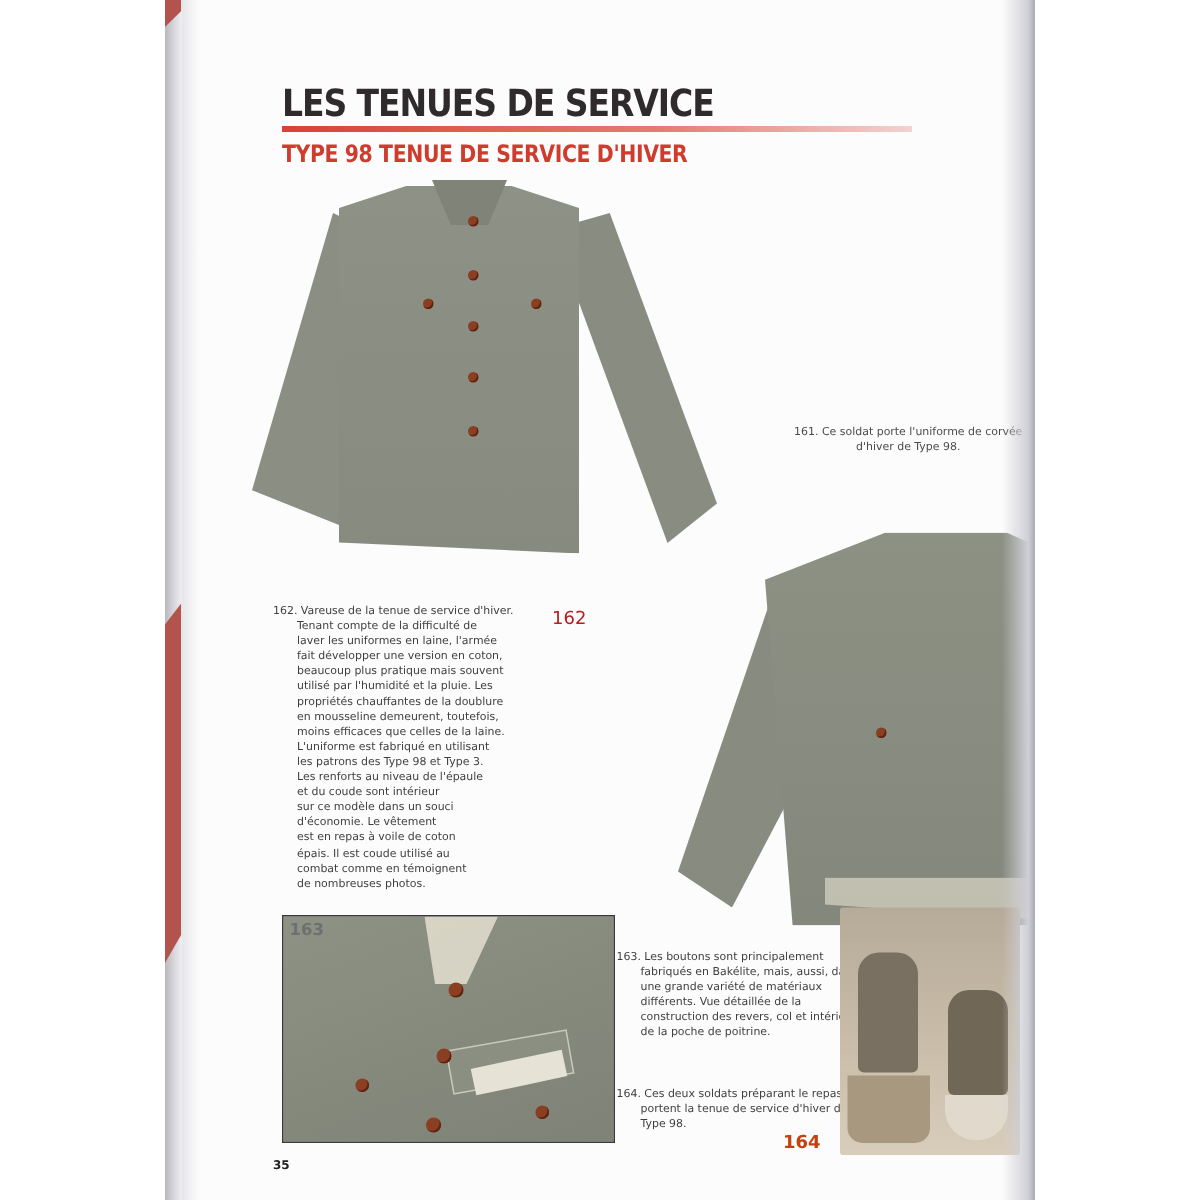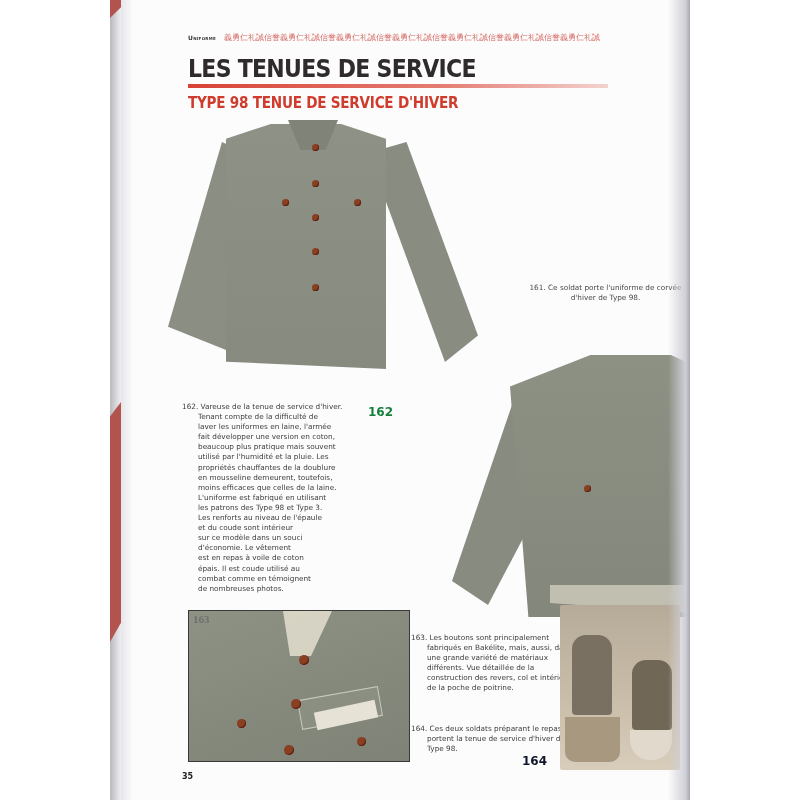--- a/index.html
+++ b/index.html
@@ -37,58 +37,54 @@
   .jf-sleeve-r{position:absolute;left:200px;top:18px;width:110px;height:220px;background:#898d81;clip-path:polygon(0 5%,35% 0,100% 88%,70% 100%);}
   .jf-collar{position:absolute;left:120px;top:-4px;width:50px;height:30px;background:#7f8378;clip-path:polygon(0 0,100% 0,75% 100%,25% 100%);}
   .button{position:absolute;width:7px;height:7px;border-radius:50%;background:#8a3e22;box-shadow:inset -1px -1px 0 #5d2310;}
 
   
   .jacket-back{position:absolute;left:340px;top:345px;width:340px;height:275px;}
   .jb-body{position:absolute;left:60px;top:10px;width:230px;height:262px;background:linear-gradient(180deg,#8d9184,#84887c);clip-path:polygon(35% 0,70% 0,95% 10%,100% 100%,8% 100%,0 12%);}
   .jb-sleeve-l{position:absolute;left:2px;top:60px;width:120px;height:200px;background:#878b80;clip-path:polygon(50% 0,100% 20%,30% 100%,0 88%);}
   .jb-lining{position:absolute;left:100px;top:240px;width:170px;height:30px;background:#d9d6c6;clip-path:polygon(0 0,100% 0,100% 100%,0 60%);opacity:0.7;}
 
-  .fig-162{position:absolute;left:258px;top:405px;font-weight:bold;font-size:12px;color:#15803d;}
+  .fig-162{position:absolute;left:258px;top:405px;font-weight:normal;font-size:12px;color:#b91c1c;}
 
   .cap162{position:absolute;left:72px;top:402px;width:190px;font-size:7.3px;line-height:10.1px;color:#3e3e3e;}
   .hang{padding-left:16px;text-indent:-16px;}
 
   
-  .photo163{position:absolute;left:78px;top:610px;width:220px;height:150px;background:linear-gradient(160deg,#8e9285,#868a7d 50%,#7f8377);border:1.5px solid #3a3a3a;overflow:hidden;font-family:Liberation Serif, serif;}
+  .photo163{position:absolute;left:78px;top:610px;width:220px;height:150px;background:linear-gradient(160deg,#8e9285,#868a7d 50%,#7f8377);border:1.5px solid #3a3a3a;overflow:hidden;}
   .photo163 .badge{position:absolute;left:4px;top:2px;color:#6f6f6f;font-weight:bold;font-size:11px;}
   .photo163 .lining{position:absolute;left:126px;top:95px;width:62px;height:18px;background:#e6e2d6;transform:rotate(-12deg);}
   .photo163 .collar{position:absolute;left:80px;top:0;width:70px;height:45px;background:#eae5d5;clip-path:polygon(20% 0,90% 0,60% 100%,30% 100%);opacity:.8;}
   .photo163 .flap{position:absolute;left:110px;top:82px;width:80px;height:28px;background:#8b8f82;border:1px solid #c9c8bd;transform:rotate(-10deg);}
 
   .cap163{position:absolute;left:301px;top:633px;width:150px;font-size:7.3px;line-height:10.1px;color:#3e3e3e;}
   .cap164{position:absolute;left:301px;top:724px;width:150px;font-size:7.3px;line-height:10.1px;color:#3e3e3e;}
-  .fig-164{position:absolute;left:412px;top:754px;font-weight:bold;font-size:12px;color:#0f172a;}
+  .fig-164{position:absolute;left:412px;top:754px;font-weight:bold;font-size:12px;color:#c2410c;}
 
   
   .photo164{position:absolute;left:450px;top:605px;width:120px;height:165px;background:linear-gradient(180deg,#b6ab99,#c9bda9 55%,#d8cdbb);overflow:hidden;border-radius:2px;}
   .photo164 .man1{position:absolute;left:12px;top:30px;width:40px;height:80px;background:#7a7062;border-radius:14px 14px 4px 4px;}
   .photo164 .man2{position:absolute;left:72px;top:55px;width:40px;height:70px;background:#716757;border-radius:14px 14px 4px 4px;}
   .photo164 .tub{position:absolute;left:5px;top:112px;width:55px;height:45px;background:#a89880;border-radius:0 0 10px 10px;}
   .photo164 .bowl{position:absolute;left:70px;top:125px;width:42px;height:30px;background:#e0d9cc;border-radius:0 0 20px 20px;}
 
   .page-num{position:absolute;left:72px;top:772px;font-weight:bold;font-size:8px;color:#222;}
 </style>
 </head>
 <body>
 
 <div class="page">
   <div class="edge-strip"></div>
   <div class="edge-red top"></div>
   <div class="edge-red mid"></div>
   <div class="inner-shade"></div>
 
-  <div class="running-head">
-    <span class="running-label">Uniforme</span>
-    <span class="kanji-band">義勇仁礼誠信誉義勇仁礼誠信誉義勇仁礼誠信誉義勇仁礼誠信誉義勇仁礼誠信誉義勇仁礼誠信誉義勇仁礼誠</span>
-  </div>
 
   <div class="title">LES TENUES DE SERVICE</div>
   <div class="title-rule"></div>
   <div class="subtitle">TYPE 98 TENUE DE SERVICE D'HIVER</div>
 
   <div class="cap161">161. Ce soldat porte l'uniforme de corvée d'hiver de Type 98.</div>
 
   <div class="jacket-front">
     <div class="jf-sleeve-l"></div>
     <div class="jf-sleeve-r"></div>

